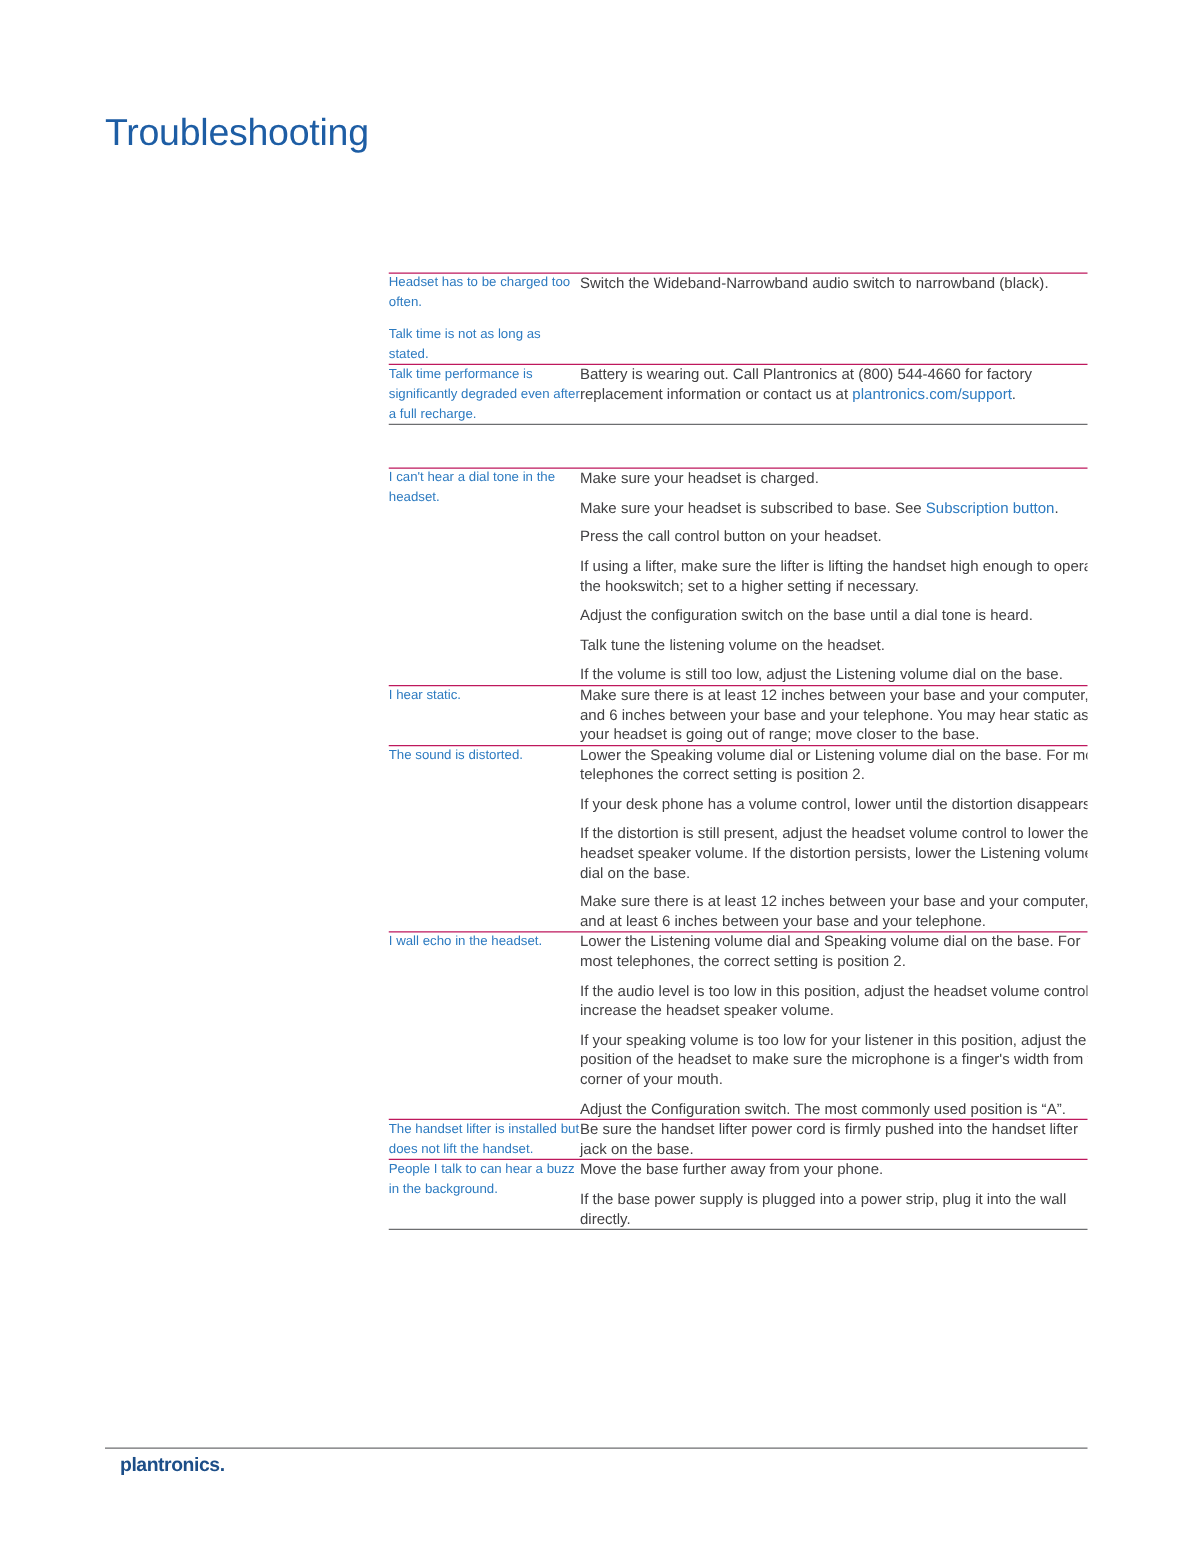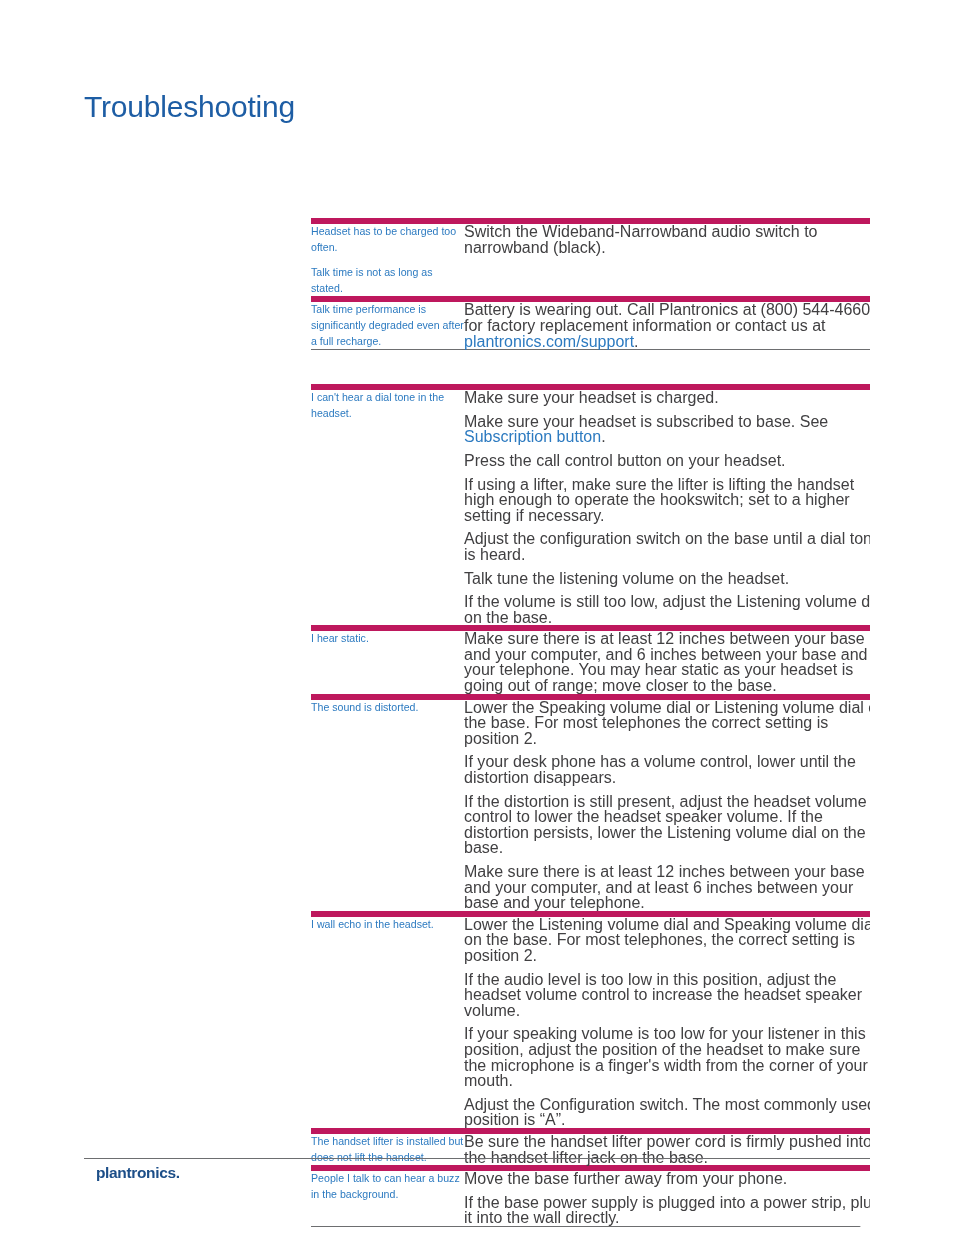--- a/index.html
+++ b/index.html
@@ -61,21 +61,21 @@
   }
 
   table.tbl {
     border-collapse: collapse;
     width: 576px;
     table-layout: fixed;
   }
   table.tbl td {
     vertical-align: top;
     padding: 0;
-    border-top: 6px solid #be185d;
+    border-top: 1px solid #be185d;
   }
   table.tbl tr:last-child td {
     border-bottom: 1px solid #6d6e70;
   }
   td.col-q {
     width: 153px;
     padding: 7px 10px 12px 0;
   }
   td.col-a {
     width: 423px;
@@ -87,21 +87,21 @@
     font-size: 10.6px;
     line-height: 15.6px;
     letter-spacing: 0.01px;
   }
   .q-line + .q-line {
     margin-top: 10px;
   }
 
   .a-line {
     color: #414042;
-    font-size: 16px;
+    font-size: 12px;
     line-height: 15.6px;
     letter-spacing: 0.01px;
   }
   .a-line + .a-line {
     margin-top: 8px;
   }
   .a-line a, .lnk {
     color: #2c7ac0;
     text-decoration: none;
   }

